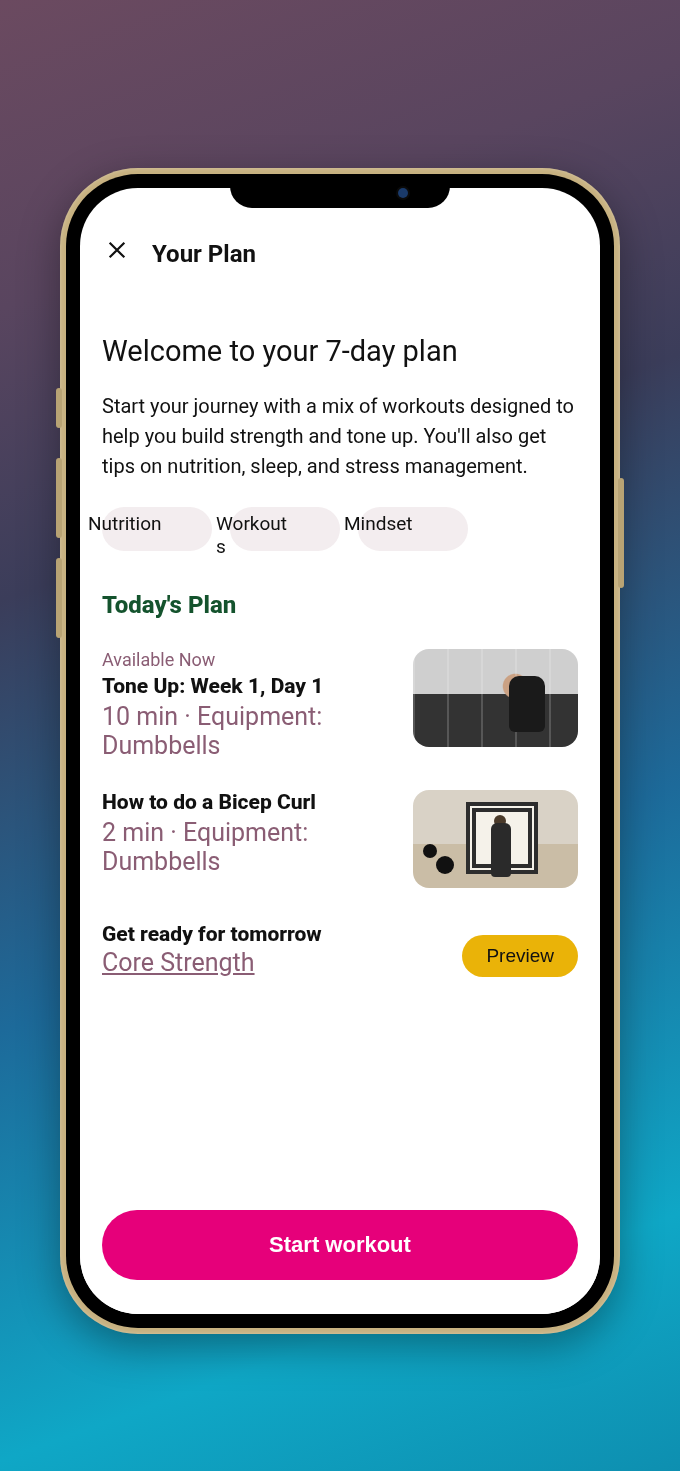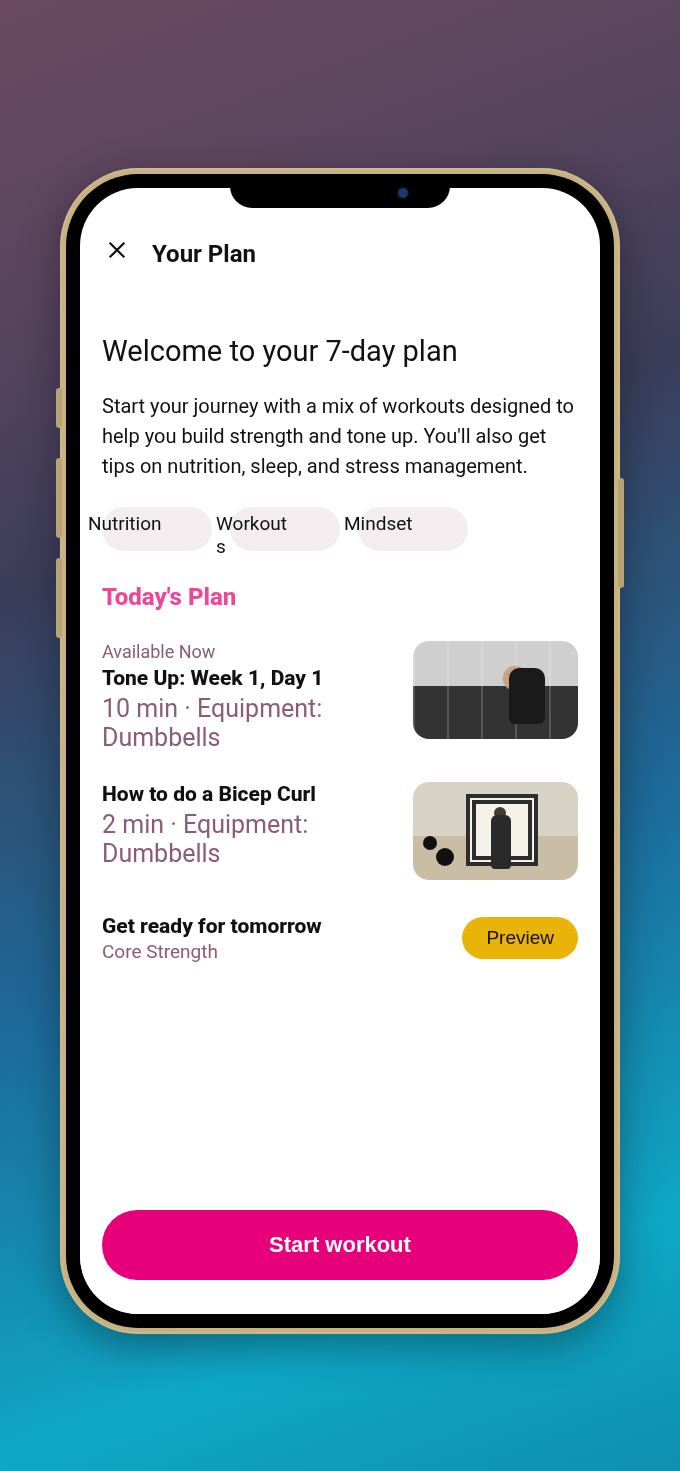--- a/index.html
+++ b/index.html
@@ -133,22 +133,22 @@
     font-size:19px;
     color:#111;
     line-height:1.2;
     width:80px;
     word-break:break-all;
   }
 
   .section-heading {
     font-size: 24px;
     font-weight: 800;
-    color:#ec4899;
-    margin-top: 32px;
+    color:#14532d;
+    margin-top: 40px;
   }
 
   .plan-item {
     display:flex;
     justify-content:space-between;
     align-items:flex-start;
     gap:18px;
     margin-top: 30px;
     cursor:pointer;
   }
@@ -204,25 +204,25 @@
     content:"";position:absolute;left:47%;top:34%;width:20px;height:54px;
     background:#2a2a2a;border-radius:6px 6px 4px 4px;
   }
   .thumb2 .head{position:absolute;left:49%;top:26%;width:12px;height:12px;background:#4a3a2a;border-radius:50%;}
   .thumb2 .ball{position:absolute;left:14%;bottom:14%;width:18px;height:18px;background:#111;border-radius:50%;}
   .thumb2 .ball2{position:absolute;left:6%;bottom:30%;width:14px;height:14px;background:#111;border-radius:50%;}
 
   .tomorrow-row{
     display:flex;
     justify-content:space-between;
-    align-items:center;
+    align-items:flex-end;
     margin-top:34px;
   }
   .tomorrow-title{font-size:21px;font-weight:800;color:#111;margin-bottom:2px;}
-  .tomorrow-sub{font-size:19px;color:#8a5d74;}
+  .tomorrow-sub{font-size:25px;color:#8a5d74;text-decoration:underline;}
   .preview-btn{
     background:#eab308;
     border:none;
     border-radius:22px;
     padding:10px 24px;
     font-size:19px;
     color:#111;
     font-weight:400;
     cursor:pointer;
   }

